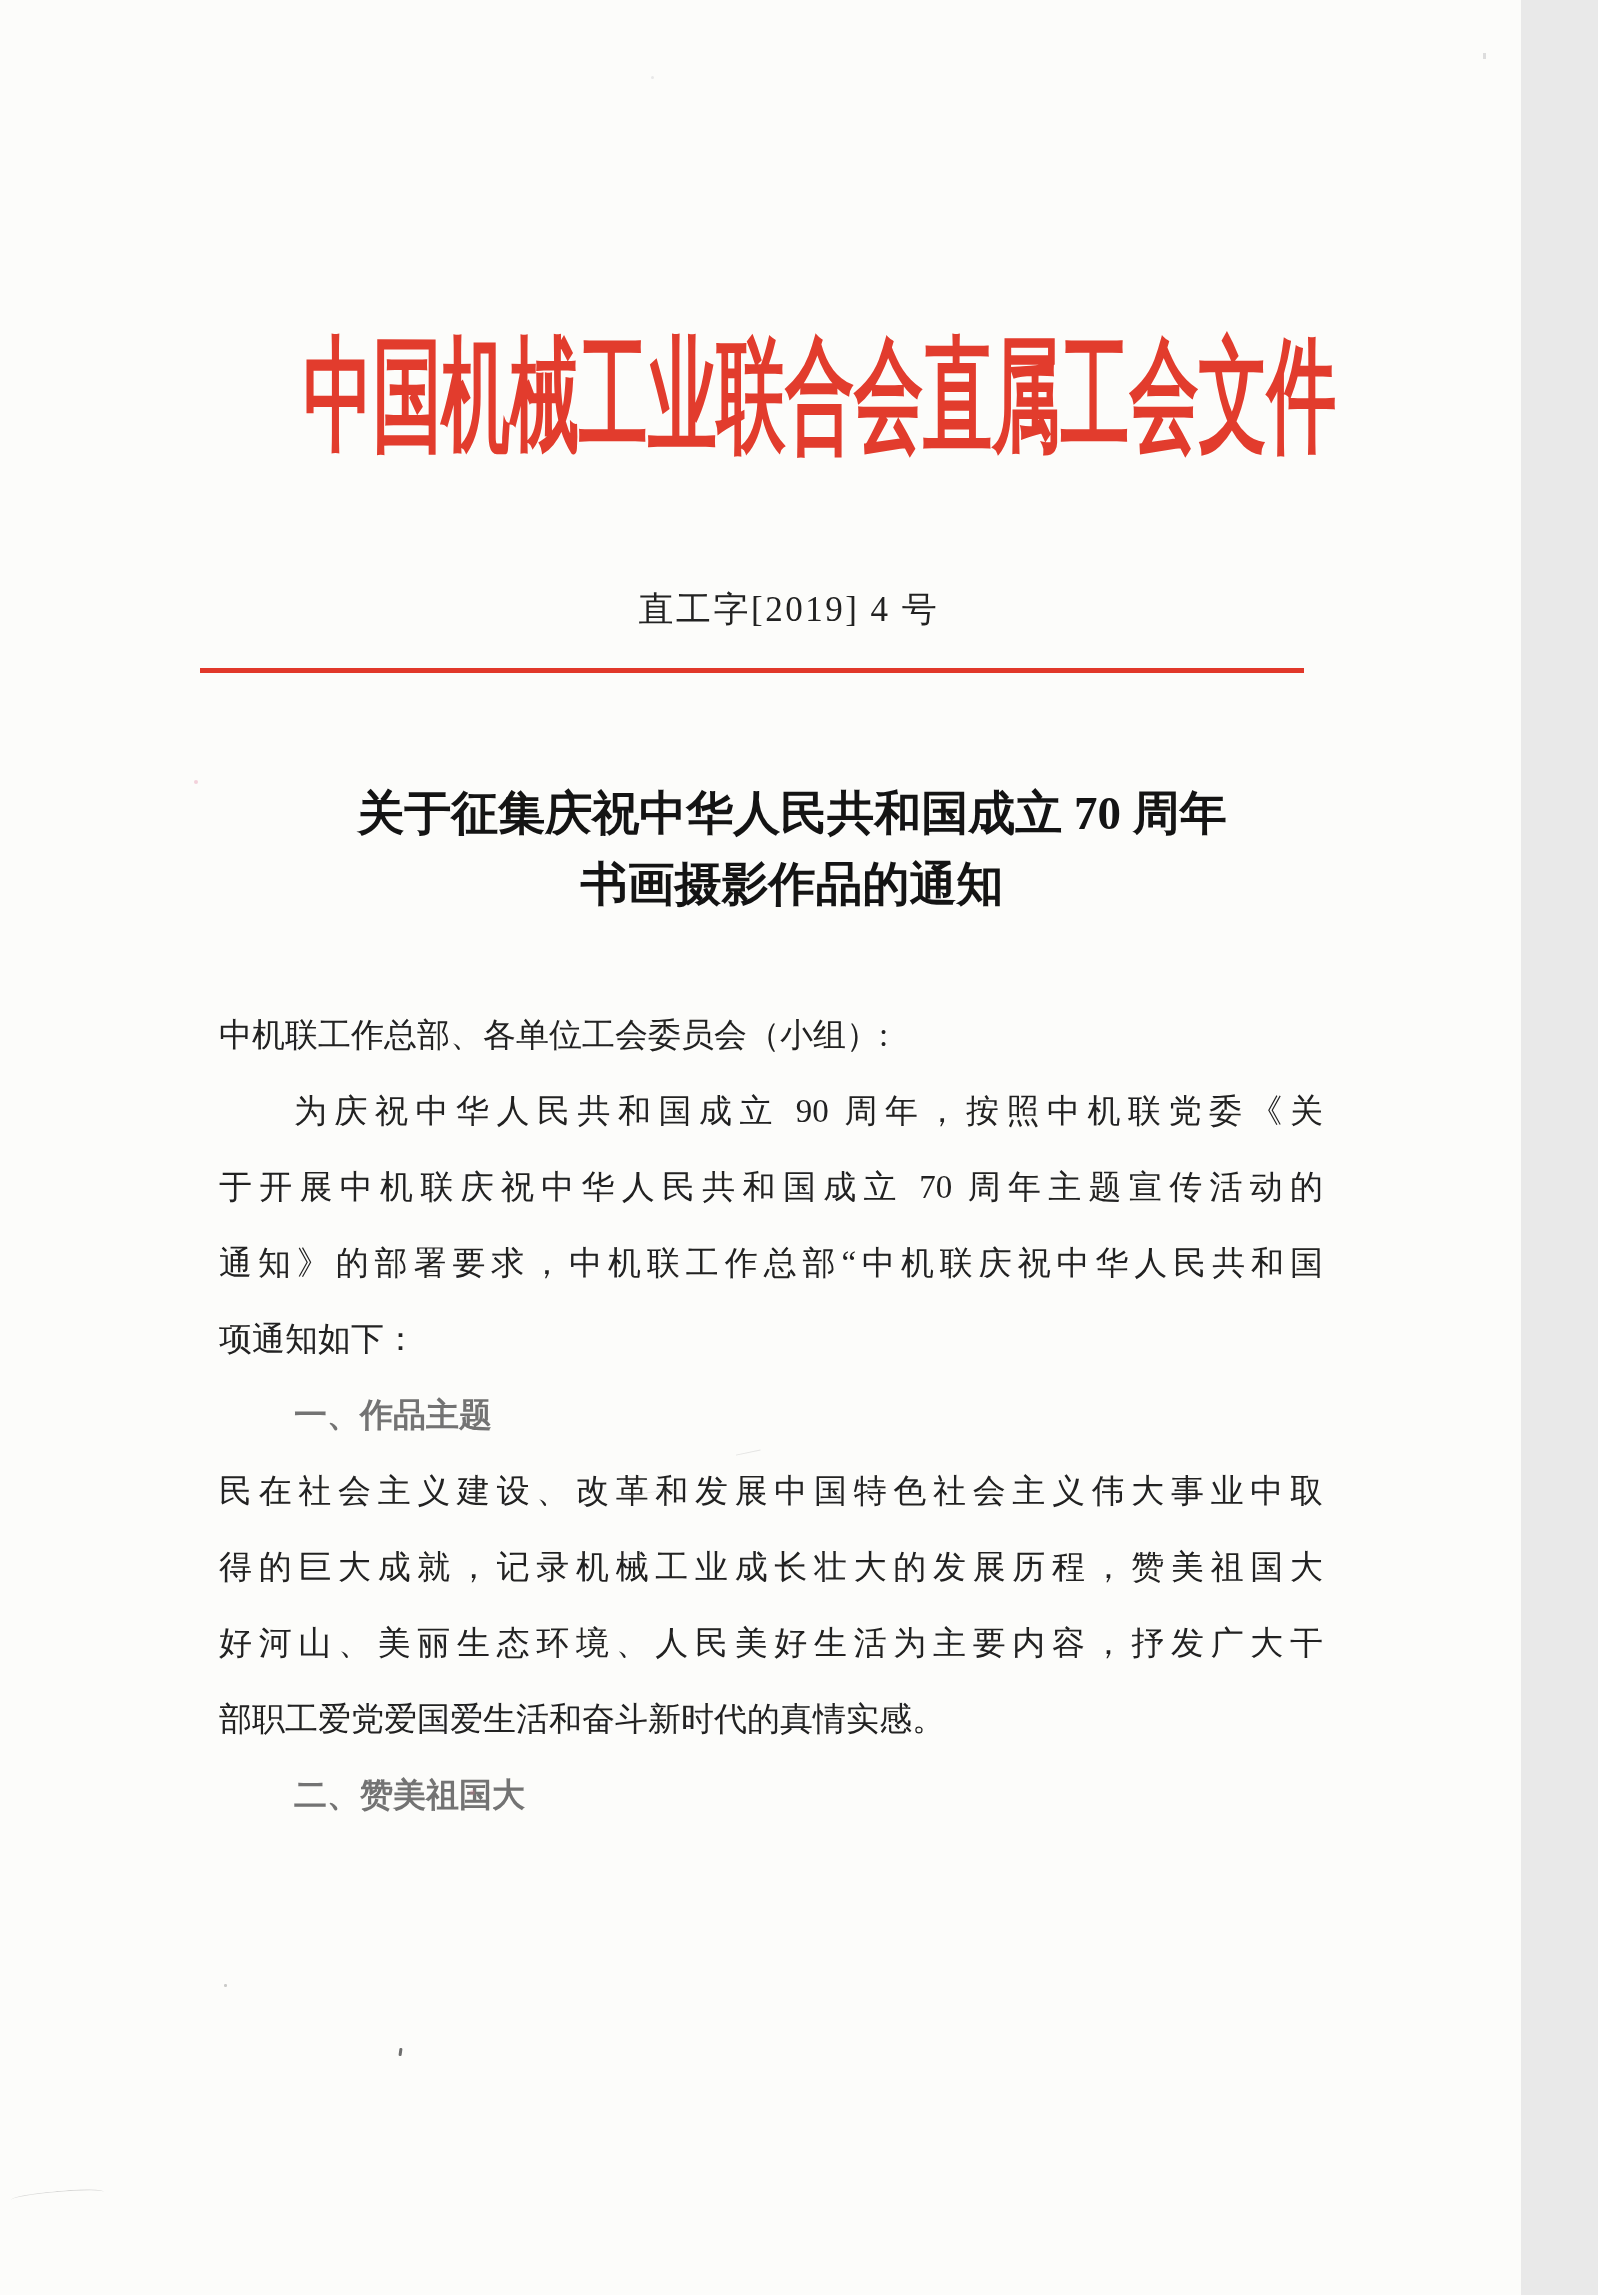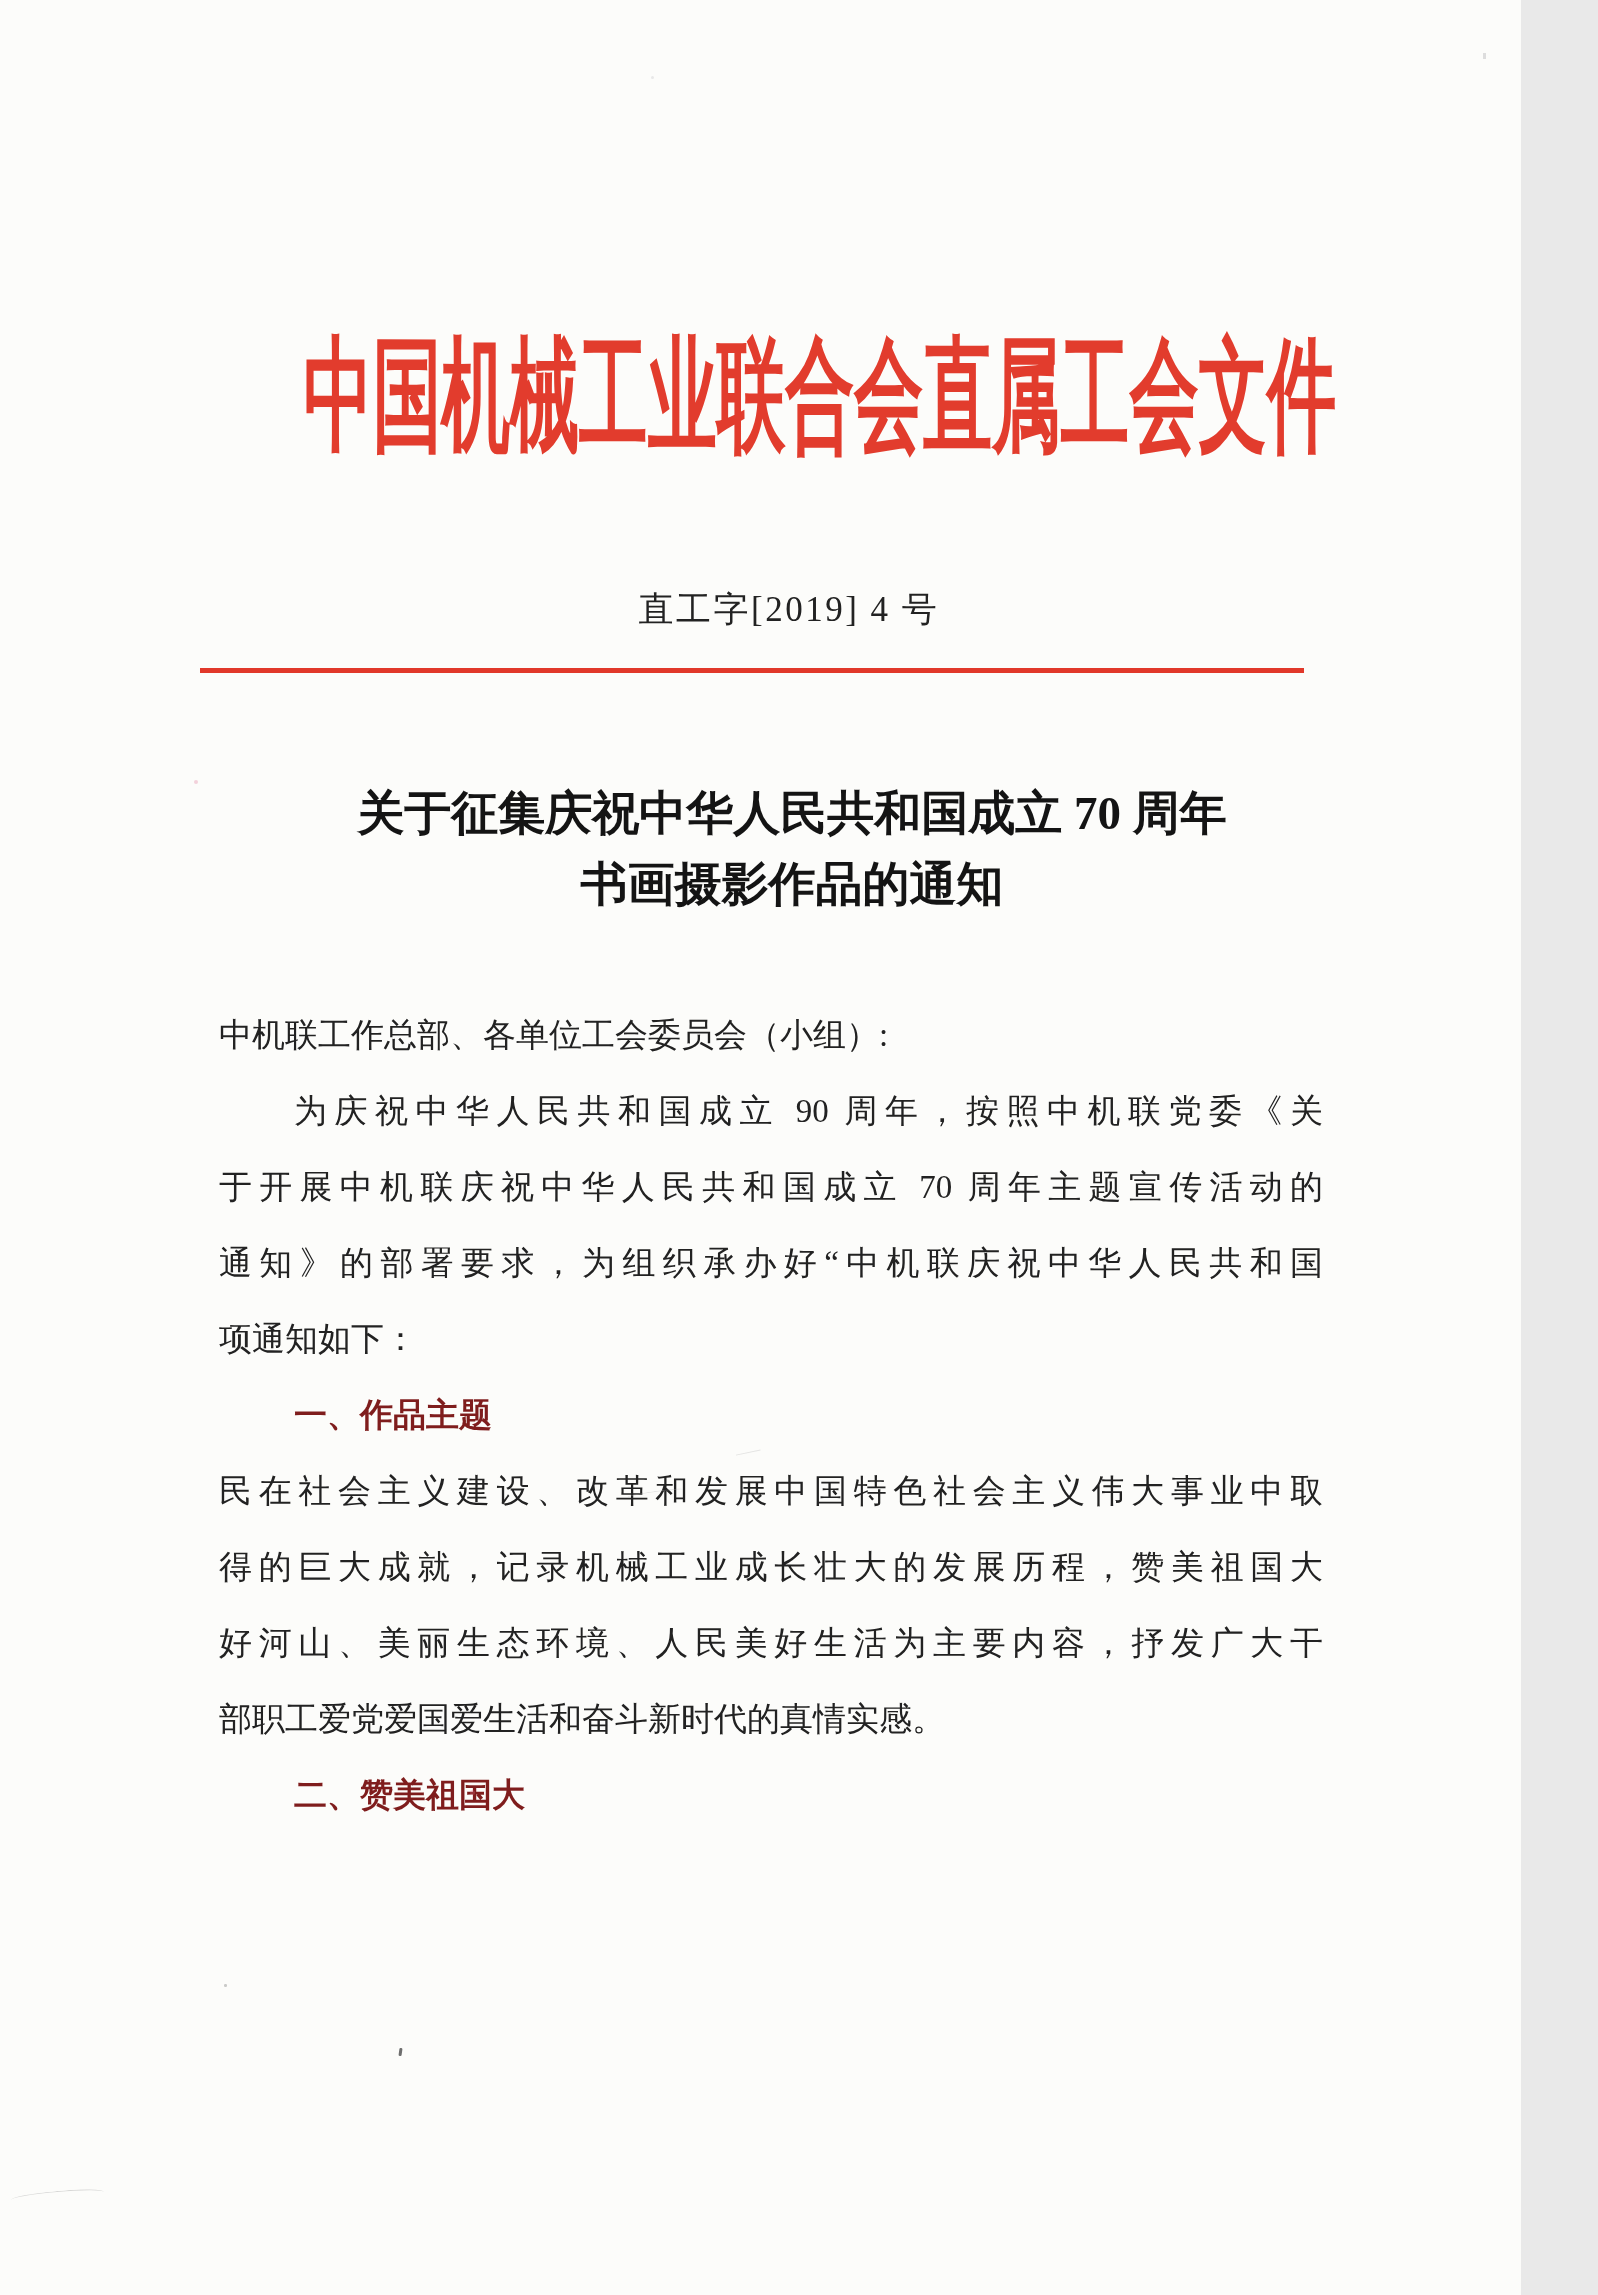--- a/index.html
+++ b/index.html
@@ -56,21 +56,21 @@
   .line{height:76px;white-space:nowrap;}
   .jl{
     white-space:normal;
     text-align:justify;
     text-align-last:justify;
     text-justify:inter-character;
   }
   .ind{text-indent:75px;}
   .hd{
     font-family:"Liberation Sans","DejaVu Sans",sans-serif;
-    font-weight:bold;color:#7f1d1d;
+    font-weight:bold;color:#737373;
   }
   
   .speck{position:absolute;pointer-events:none;}
   .sp1{left:399px;top:2048px;width:3.1px;height:8px;background:#3f3f3f;opacity:.75;transform:rotate(8deg);border-radius:1.2px;}
   .sp2{left:224px;top:1984px;width:2.5px;height:2.5px;background:#9a9a9a;opacity:.5;border-radius:50%;}
   .sp3{left:11.2px;top:2191px;width:93px;height:8.7px;border-top:1.9px solid #ababab;border-radius:60%;opacity:.45;transform:rotate(-5deg);}
   .sp4{left:194px;top:780px;width:4.3px;height:4.3px;background:rgba(225,130,160,.35);border-radius:50%;}
   .sp5{left:470px;top:1790px;width:5px;height:5px;background:rgba(228,120,145,.28);border-radius:50%;}
   .sp6{left:651px;top:76px;width:3.1px;height:3.1px;background:#e8e8e8;border-radius:50%;}
   .sp7{left:1483px;top:53px;width:2.5px;height:6.2px;background:#ddd;}
@@ -91,21 +91,21 @@
 
   <div class="title">
     <div>关于征集庆祝中华人民共和国成立 70 周年</div>
     <div>书画摄影作品的通知</div>
   </div>
 
   <div class="body">
     <div class="line">中机联工作总部、各单位工会委员会（小组）:</div>
     <div class="line ind jl">为庆祝中华人民共和国成立 90 周年，按照中机联党委《关</div>
     <div class="line jl">于开展中机联庆祝中华人民共和国成立 70 周年主题宣传活动的</div>
-    <div class="line jl">通知》的部署要求，为组织承办好“中机联庆祝中华人民共和国</div>
+    <div class="line jl">通知》的部署要求，中机联工作总部“中机联庆祝中华人民共和国</div>
     <div class="line">项通知如下：</div>
     <div class="line ind hd">一、作品主题</div>
     <div class="line jl">民在社会主义建设、改革和发展中国特色社会主义伟大事业中取</div>
     <div class="line jl">得的巨大成就，记录机械工业成长壮大的发展历程，赞美祖国大</div>
     <div class="line jl">好河山、美丽生态环境、人民美好生活为主要内容，抒发广大干</div>
     <div class="line">部职工爱党爱国爱生活和奋斗新时代的真情实感。</div>
     <div class="line ind hd">二、赞美祖国大</div>
   </div>
 
   <div class="speck sp1"></div>

